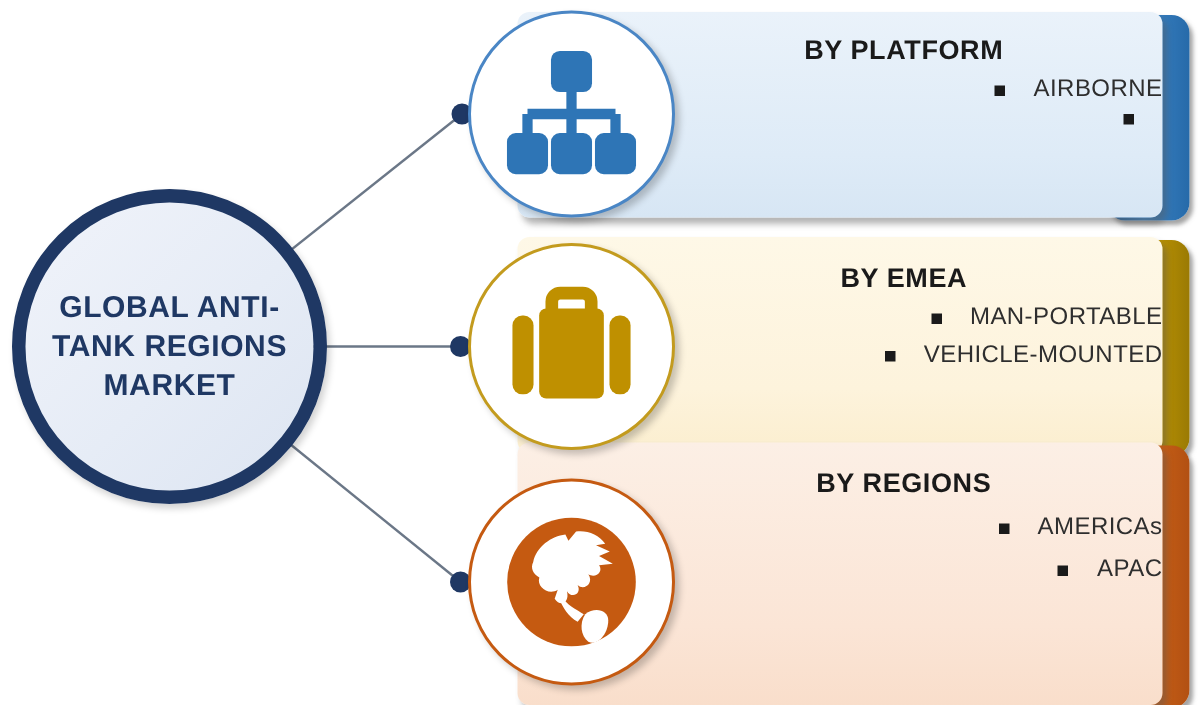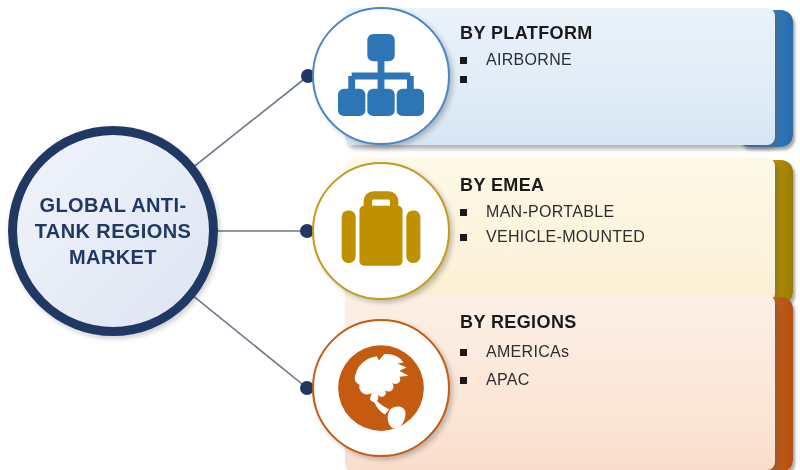--- a/index.html
+++ b/index.html
@@ -40,30 +40,30 @@
   .p2{top:295px;height:175px;}
 
   .p0 .bar{background:linear-gradient(90deg,#1d5a96,#3c84c6 45%,#266aa9);}
   .p0 .body{background:linear-gradient(180deg,#EAF2FA 0%,#DEEBF7 70%,#D7E6F4 100%);}
   .p1 .bar{background:linear-gradient(90deg,#8f6f02,#c79c05 45%,#9a7a03);}
   .p1 .body{background:linear-gradient(180deg,#FEF8E7 0%,#FDF3DC 70%,#FBEECF 100%);}
   .p2 .bar{background:linear-gradient(90deg,#a84a0e,#cf6518 45%,#b25012);}
   .p2 .body{background:linear-gradient(180deg,#FCEFE5 0%,#FBE5D6 70%,#F9DECB 100%);}
 
   .panel h3{
-    margin:0 30px 4px 115px;text-align:left;
+    margin:0 30px 4px 115px;text-align:center;
     font-size:18px;font-weight:bold;color:#1a1a1a;letter-spacing:0.4px;
   }
   .p0 h3{padding-top:15px;}
   .p1 h3{padding-top:17px;}
   .p2 h3{padding-top:17px;}
   .panel ul{margin:2px 0 0 115px;padding:0;list-style:none;}
   .panel li{
     font-size:16px;color:#2e2e2e;letter-spacing:0.3px;margin:7px 0;
-    display:flex;align-items:center;
+    display:flex;align-items:center;justify-content:flex-end;
   }
   .p2 .panel-items li{margin:10px 0;}
   .sq{
     width:7px;height:7px;background:#1a1a1a;display:inline-block;
     margin-right:19px;flex:0 0 auto;
   }
 
   
   .badge{
     position:absolute;left:312px;width:138px;height:138px;border-radius:50%;

